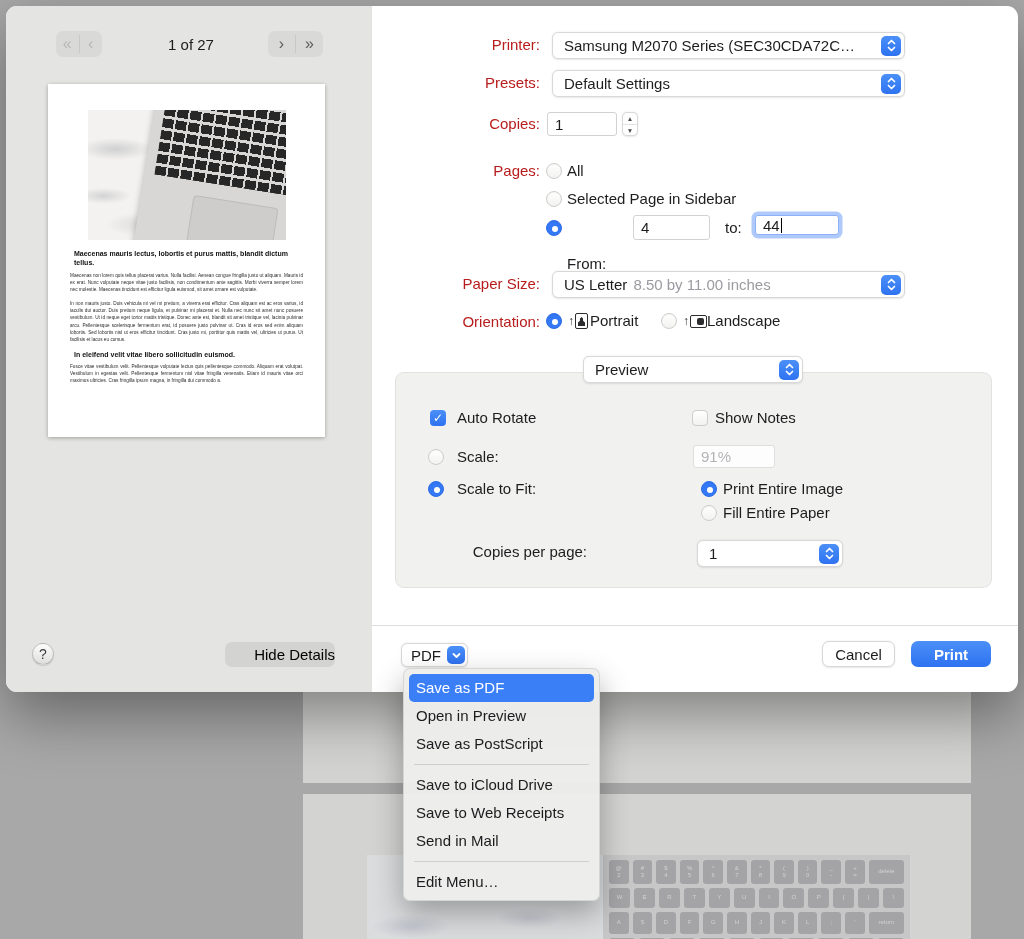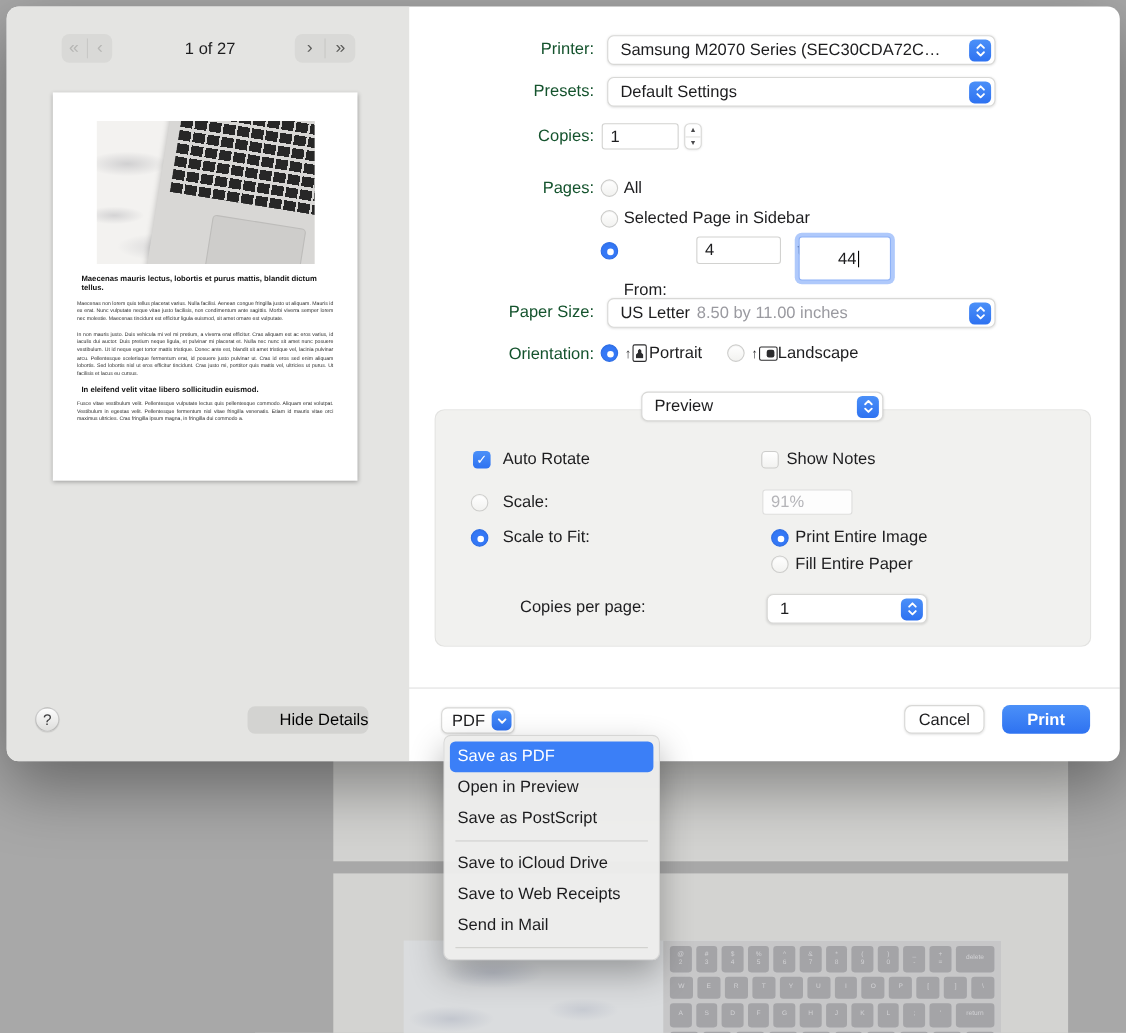--- a/index.html
+++ b/index.html
@@ -58,21 +58,21 @@
   .doc p { font-size:4.7px; line-height:1.55; text-align:justify; color:#2c2c2c; margin-bottom:6px; }
 
   .help-btn { position:absolute; left:26px; top:637px; width:22px; height:22px; border-radius:50%;
     background:linear-gradient(#fdfdfd,#dededc); border:1px solid rgba(0,0,0,.18);
     box-shadow:0 1px 1px rgba(0,0,0,.12); font-size:14px; color:#3c3c3e; text-align:center; line-height:20px; cursor:default; }
   .hide-details { position:absolute; left:219px; top:636px; width:110px; height:25px; background:#d3d3d1;
     border:none; border-radius:7px; font-size:15px; color:#000000; cursor:default;
     font-family:inherit;text-align:right; }
 
   
-  .flabel { position:absolute; left:370px; width:164px; text-align:right; font-size:15px; height:26px; line-height:26px; color:#14532d; }
+  .flabel { position:absolute; left:370px; width:164px; text-align:right; font-size:15px; height:26px; line-height:26px; color:#b91c1c; }
   .plabel { position:absolute; font-size:15px; height:26px; line-height:26px; color:#1d1d1f; }
 
   .popup { position:absolute; height:27px; background:#fff; border:1px solid #d8d8d6; border-radius:6px;
     box-shadow:0 .5px 2px rgba(0,0,0,.1); display:flex; align-items:center; padding-left:11px; font-size:15px; cursor:default; }
   .popup .detail { color:#9a9aa0; margin-left:6px; }
   .chev { margin-left:auto; margin-right:3px; width:20px; height:20px; border-radius:5px;
     background:linear-gradient(#4b90f8,#2e72f1); display:flex; align-items:center; justify-content:center; flex:none; }
 
   .tfield { position:absolute; background:#fff; border:1px solid #d2d2d0; border-radius:3px; font-size:15px;
     padding-left:7px; display:flex; align-items:center; }
@@ -267,21 +267,21 @@
 
   <div class="flabel" style="top:152px">Pages:</div>
   <div class="radio" style="left:540px; top:157px;"></div>
   <div class="rlabel" style="left:561px; top:152px;">All</div>
   <div class="radio" style="left:540px; top:185px;"></div>
   <div class="rlabel" style="left:561px; top:180px;">Selected Page in Sidebar</div>
   <div class="radio sel" style="left:540px; top:214px;"></div>
   <div class="rlabel" style="left:561px; top:209px;margin-top:36px;">From:</div>
   <div class="tfield" style="left:627px; top:209px; width:77px; height:25px;">4</div>
   <div class="rlabel" style="left:719px; top:209px;">to:</div>
-  <div class="tfield focused" style="left:720px; top:209px; width:84px; height:40px;justify-content:center;">
+  <div class="tfield focused" style="left:749px; top:209px; width:84px; height:20px;">
     <span>44</span>
       <span class="caret"></span>
   </div>
 
   <div class="flabel" style="top:265px">Paper Size:</div>
   <div class="popup" style="left:546px; top:265px; width:353px;">
     <span>US Letter</span>
     <span class="detail">8.50 by 11.00 inches</span>
     <span class="chev">
       <svg width="11" height="15" viewBox="0 0 11 15">
@@ -351,13 +351,14 @@
 
 <div id="pdf-menu">
     <div class="menu-item hl">Save as PDF</div>
     <div class="menu-item">Open in Preview</div>
     <div class="menu-item">Save as PostScript</div>
     <div class="menu-sep"></div>
     <div class="menu-item">Save to iCloud Drive</div>
     <div class="menu-item">Save to Web Receipts</div>
     <div class="menu-item">Send in Mail</div>
     <div class="menu-sep"></div>
+    <div class="menu-item">Edit Menu…</div>
   </div>
 
 </body></html>

